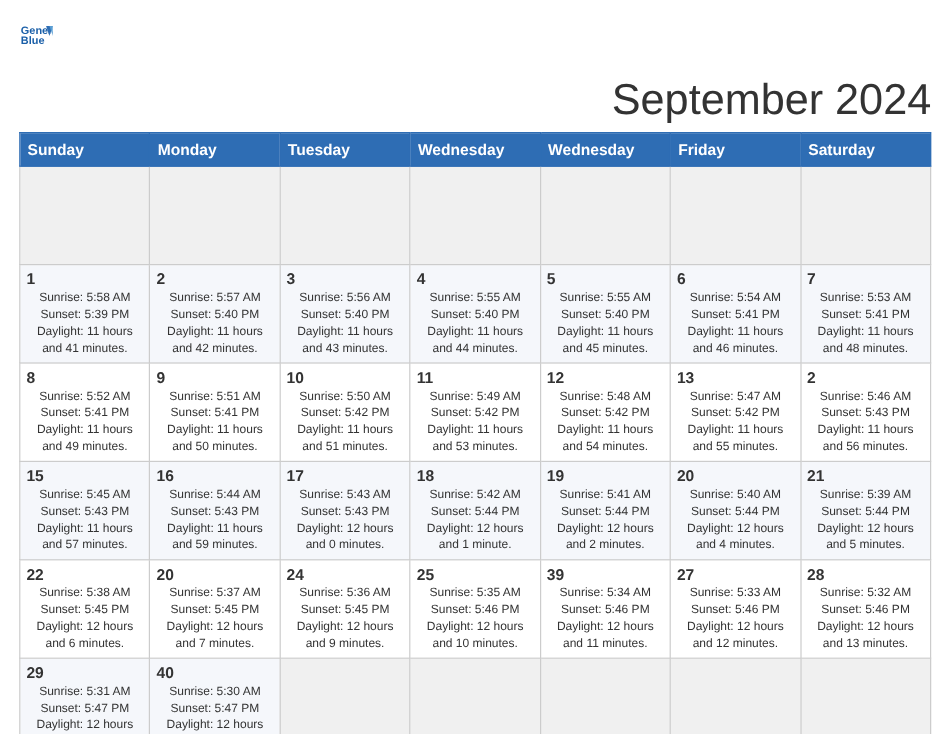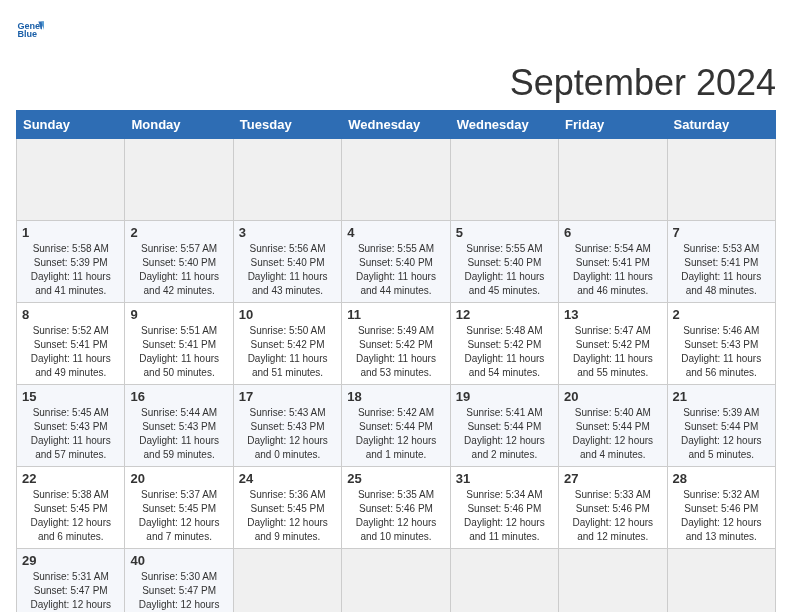--- a/index.html
+++ b/index.html
@@ -224,21 +224,21 @@
         </td>
         <td>
           <div class="day-num">24</div>
           <div class="day-info">Sunrise: 5:36 AM<br>Sunset: 5:45 PM<br>Daylight: 12 hours and 9 minutes.</div>
         </td>
         <td>
           <div class="day-num">25</div>
           <div class="day-info">Sunrise: 5:35 AM<br>Sunset: 5:46 PM<br>Daylight: 12 hours and 10 minutes.</div>
         </td>
         <td>
-          <div class="day-num">31</div>
+          <div class="day-num">39</div>
           <div class="day-info">Sunrise: 5:34 AM<br>Sunset: 5:46 PM<br>Daylight: 12 hours and 11 minutes.</div>
         </td>
         <td>
           <div class="day-num">27</div>
           <div class="day-info">Sunrise: 5:33 AM<br>Sunset: 5:46 PM<br>Daylight: 12 hours and 12 minutes.</div>
         </td>
         <td>
           <div class="day-num">28</div>
           <div class="day-info">Sunrise: 5:32 AM<br>Sunset: 5:46 PM<br>Daylight: 12 hours and 13 minutes.</div>
         </td>

